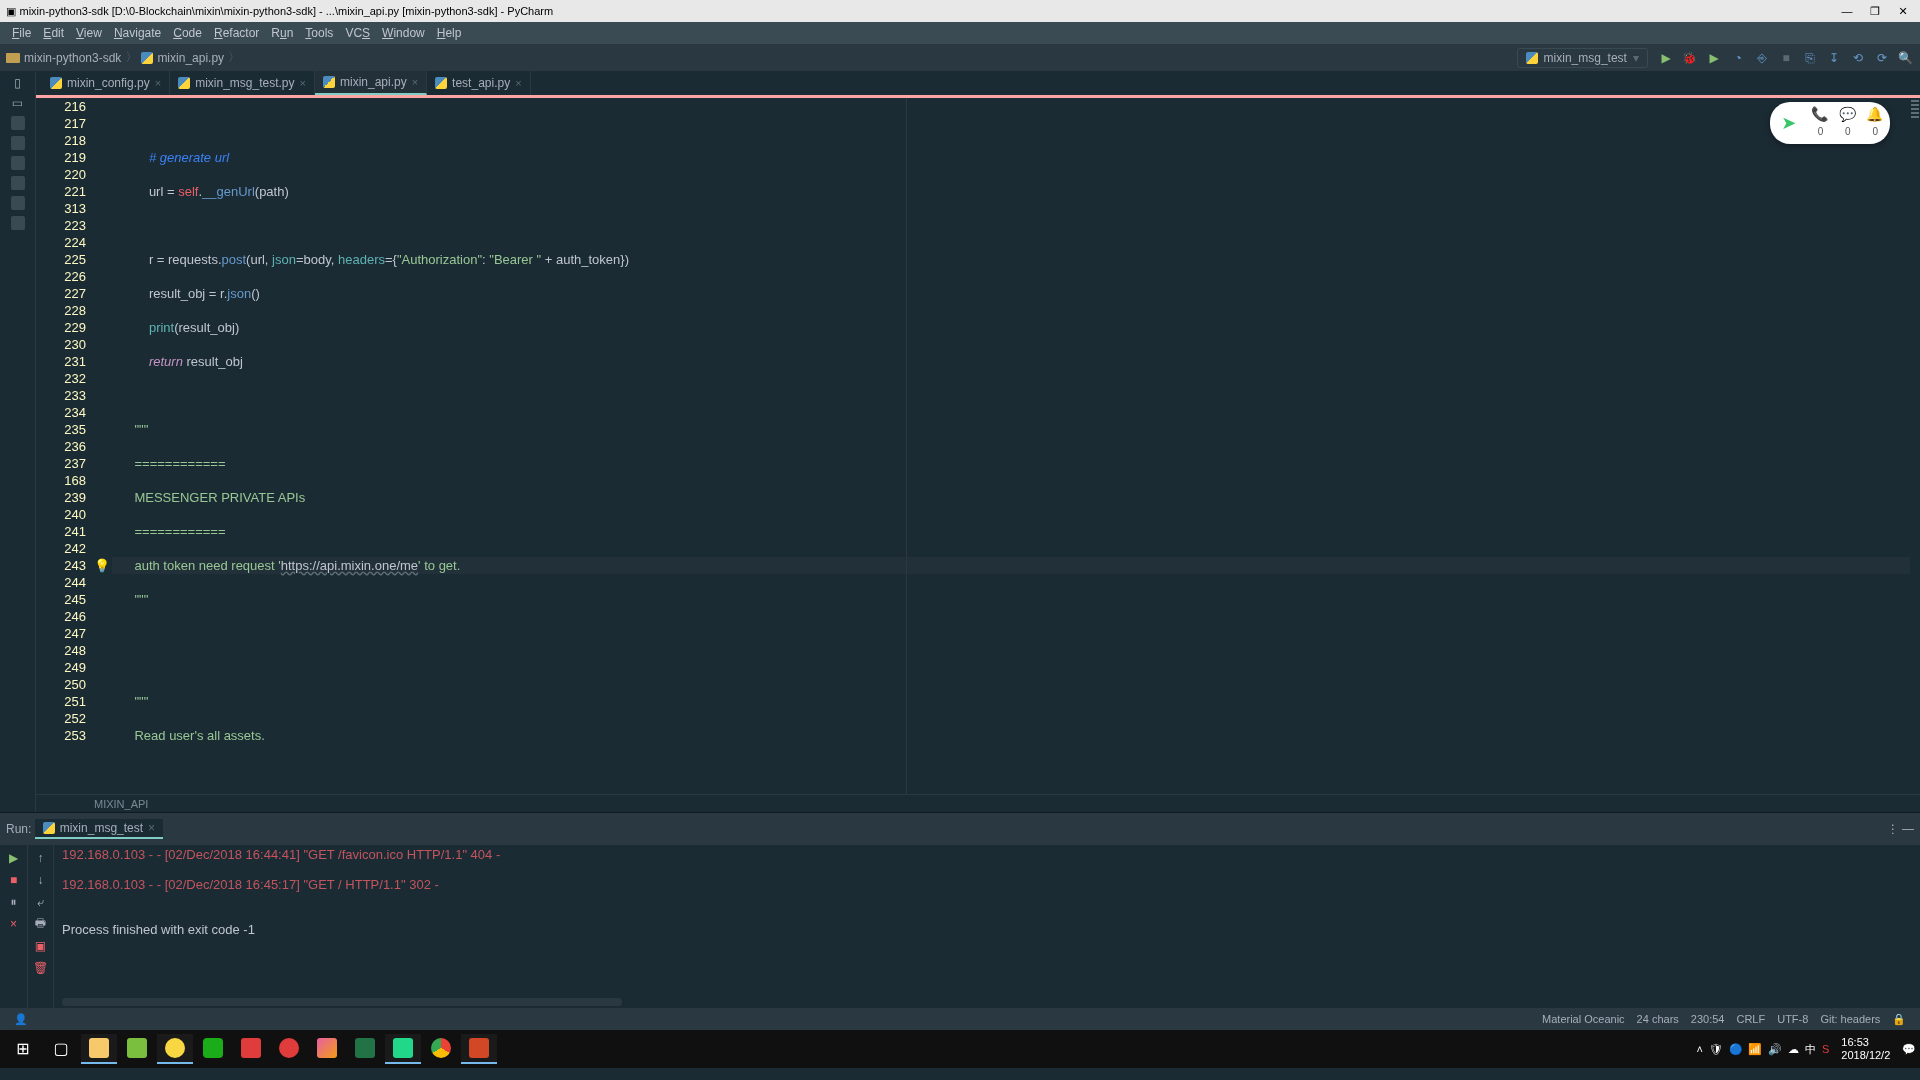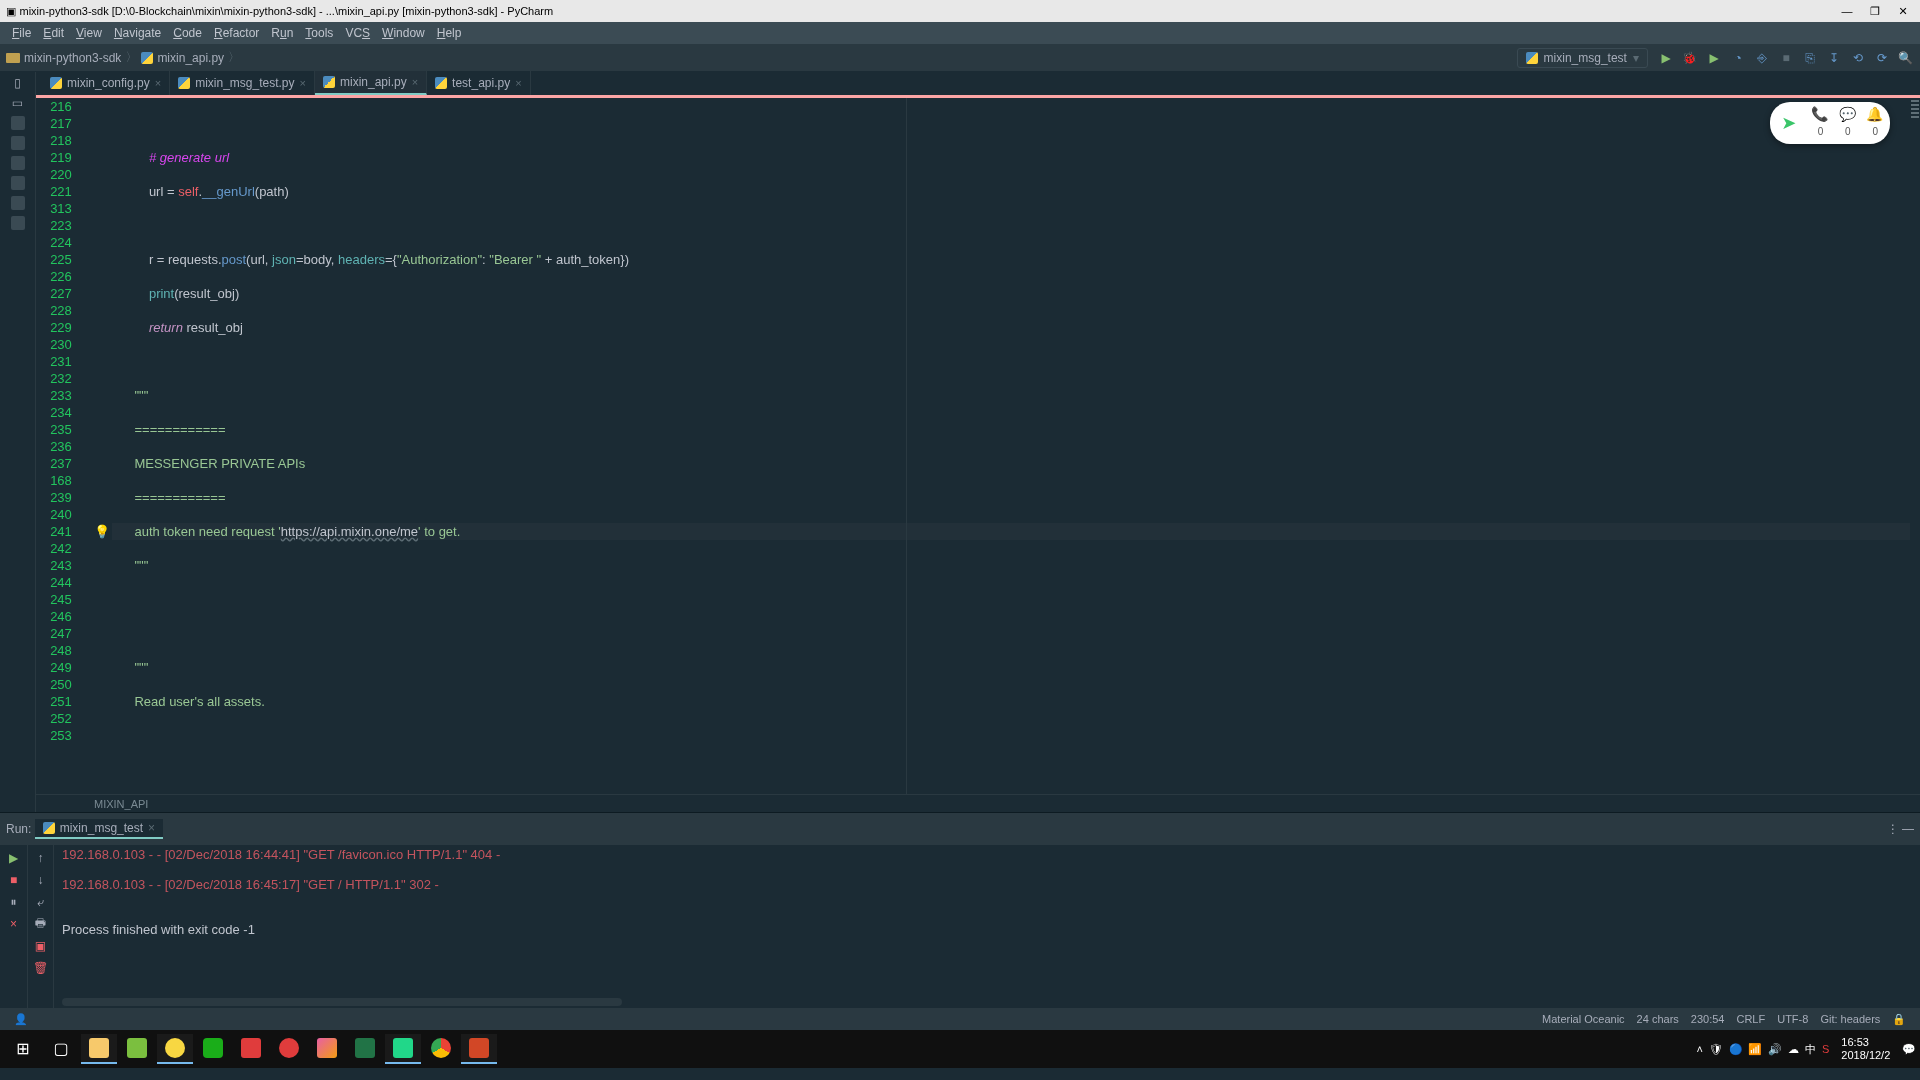--- a/index.html
+++ b/index.html
@@ -29,32 +29,32 @@
 .left-gutter { width: 36px; background: #1b2b34; border-right: 1px solid #2a3941; display: flex; flex-direction: column; align-items: center; padding-top: 4px; gap: 6px; }
 .left-gutter .mini { width: 14px; height: 14px; background: #3a4a53; border-radius: 2px; }
 
 .editor-area { flex: 1; display: flex; flex-direction: column; position: relative; }
 .tabs { height: 26px; background: #1b2b34; display: flex; align-items: flex-end; border-bottom: 3px solid #fca5a5; padding-left: 6px; }
 .tab { height: 24px; padding: 0 8px; display: flex; align-items: center; gap: 5px; background: #1b2b34; border-right: 1px solid #2a3941; font-size: 12px; color: #a7adba; }
 .tab.active { background: #223039; border-bottom: 2px solid #80cbc4; }
 .tab .close { color: #5a6a73; font-size: 11px; }
 
 .code-wrap { flex: 1; display: flex; font-family: "Consolas","JetBrains Mono",monospace; font-size: 13px; line-height: 17px; overflow: hidden; position: relative; background: #1b2b34; }
-.gutter { width: 58px; text-align: center; color: #22c55e; padding-right: 8px; user-select: none; background: #1b2b34; }
+.gutter { width: 58px; text-align: right; color: #fef9c3; padding-right: 8px; user-select: none; background: #1b2b34; }
 .gutter div { height: 17px; }
 .fold-gut { width: 18px; background: #1b2b34; }
 .fold-gut div { height: 17px; color: #4f5b66; text-align: center; font-size: 10px; }
 .code { flex: 1; white-space: pre; color: #c0c5ce; position: relative; }
 .code .line { height: 17px; padding-left: 8px; }
 .code .hl { background: #223039; }
 .kw { color: #c594c5; font-style: italic; }
 .fn { color: #6699cc; }
 .str { color: #99c794; }
 .slf { color: #ec5f67; }
-.cmt { color: #d946ef; font-style: italic; }
+.cmt { color: #3b82f6; font-style: italic; }
 .builtin { color: #5fb3b3; }
 .underl { text-decoration: underline wavy #5f6f77; }
 .bulb { position: absolute; left: -18px; color: #fac863; }
 
 .right-guide { position: absolute; left: 870px; top: 0; bottom: 0; width: 1px; background: #2a3941; }
 .scroll-strip { position: absolute; right: 0; top: 0; bottom: 0; width: 10px; background: #1b2b34; }
 .scroll-strip .mark { height: 2px; background: #5f6f77; margin: 2px 1px; }
 
 .breadcrumb-bottom { height: 18px; background: #1b2b34; border-top: 1px solid #2a3941; padding-left: 58px; font-size: 11px; color: #7a8a93; display: flex; align-items: center; }
 
@@ -260,20 +260,21 @@
           <div></div>
           <div></div>
           <div></div>
         </div>
       <div class="code">
 <div class="line"></div>
 <div class="line">        <span class="cmt"># generate url</span></div>
 <div class="line">        url = <span class="slf">self</span>.<span class="fn">__genUrl</span>(path)</div>
 <div class="line"></div>
 <div class="line">        r = requests.<span class="fn">post</span>(url, <span class="builtin">json</span>=body, <span class="builtin">headers</span>={<span class="str">"Authorization"</span>: <span class="str">"Bearer "</span> + auth_token})</div>
+<div class="line">        result_obj = r.<span class="fn">json</span>()</div>
 <div class="line">        <span class="builtin">print</span>(result_obj)</div>
 <div class="line">        <span class="kw">return</span> result_obj</div>
 <div class="line"></div>
 <div class="line">    <span class="str">"""</span></div>
 <div class="line">    <span class="str">============</span></div>
 <div class="line">    <span class="str">MESSENGER PRIVATE APIs</span></div>
 <div class="line">    <span class="str">============</span></div>
 <div class="line hl"><span class="bulb">💡</span>    <span class="str">auth token need request '</span><span class="underl">https://api.mixin.one/me</span><span class="str">' to get.</span></div>
 <div class="line">    <span class="str">"""</span></div>
 <div class="line"></div>

